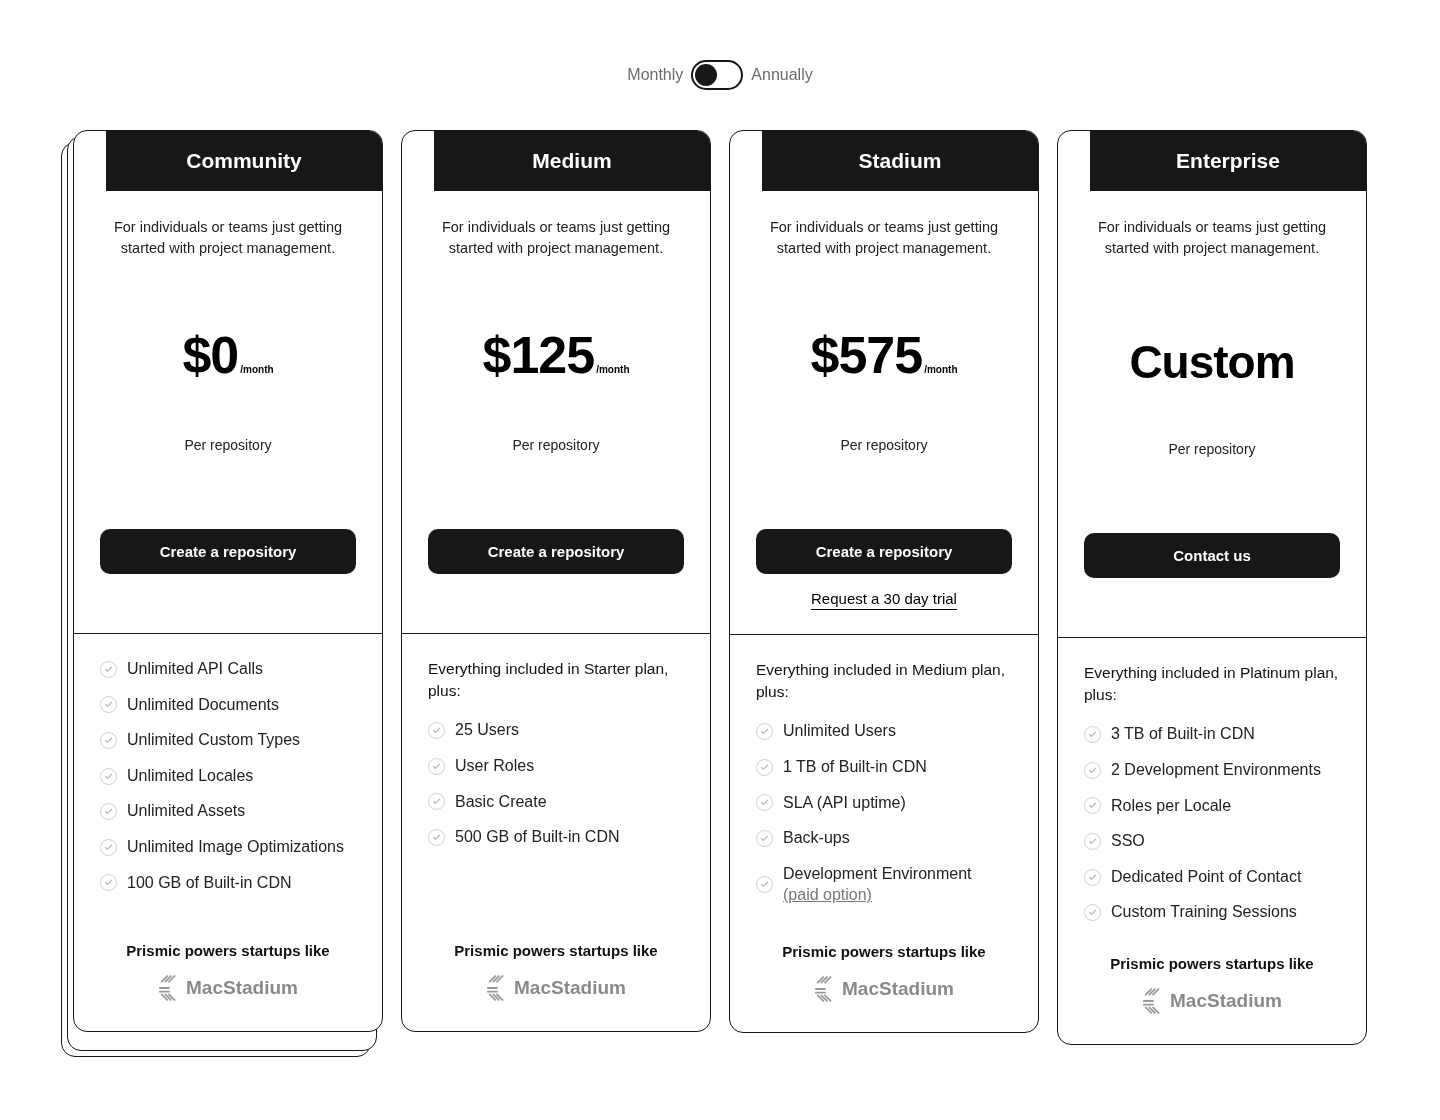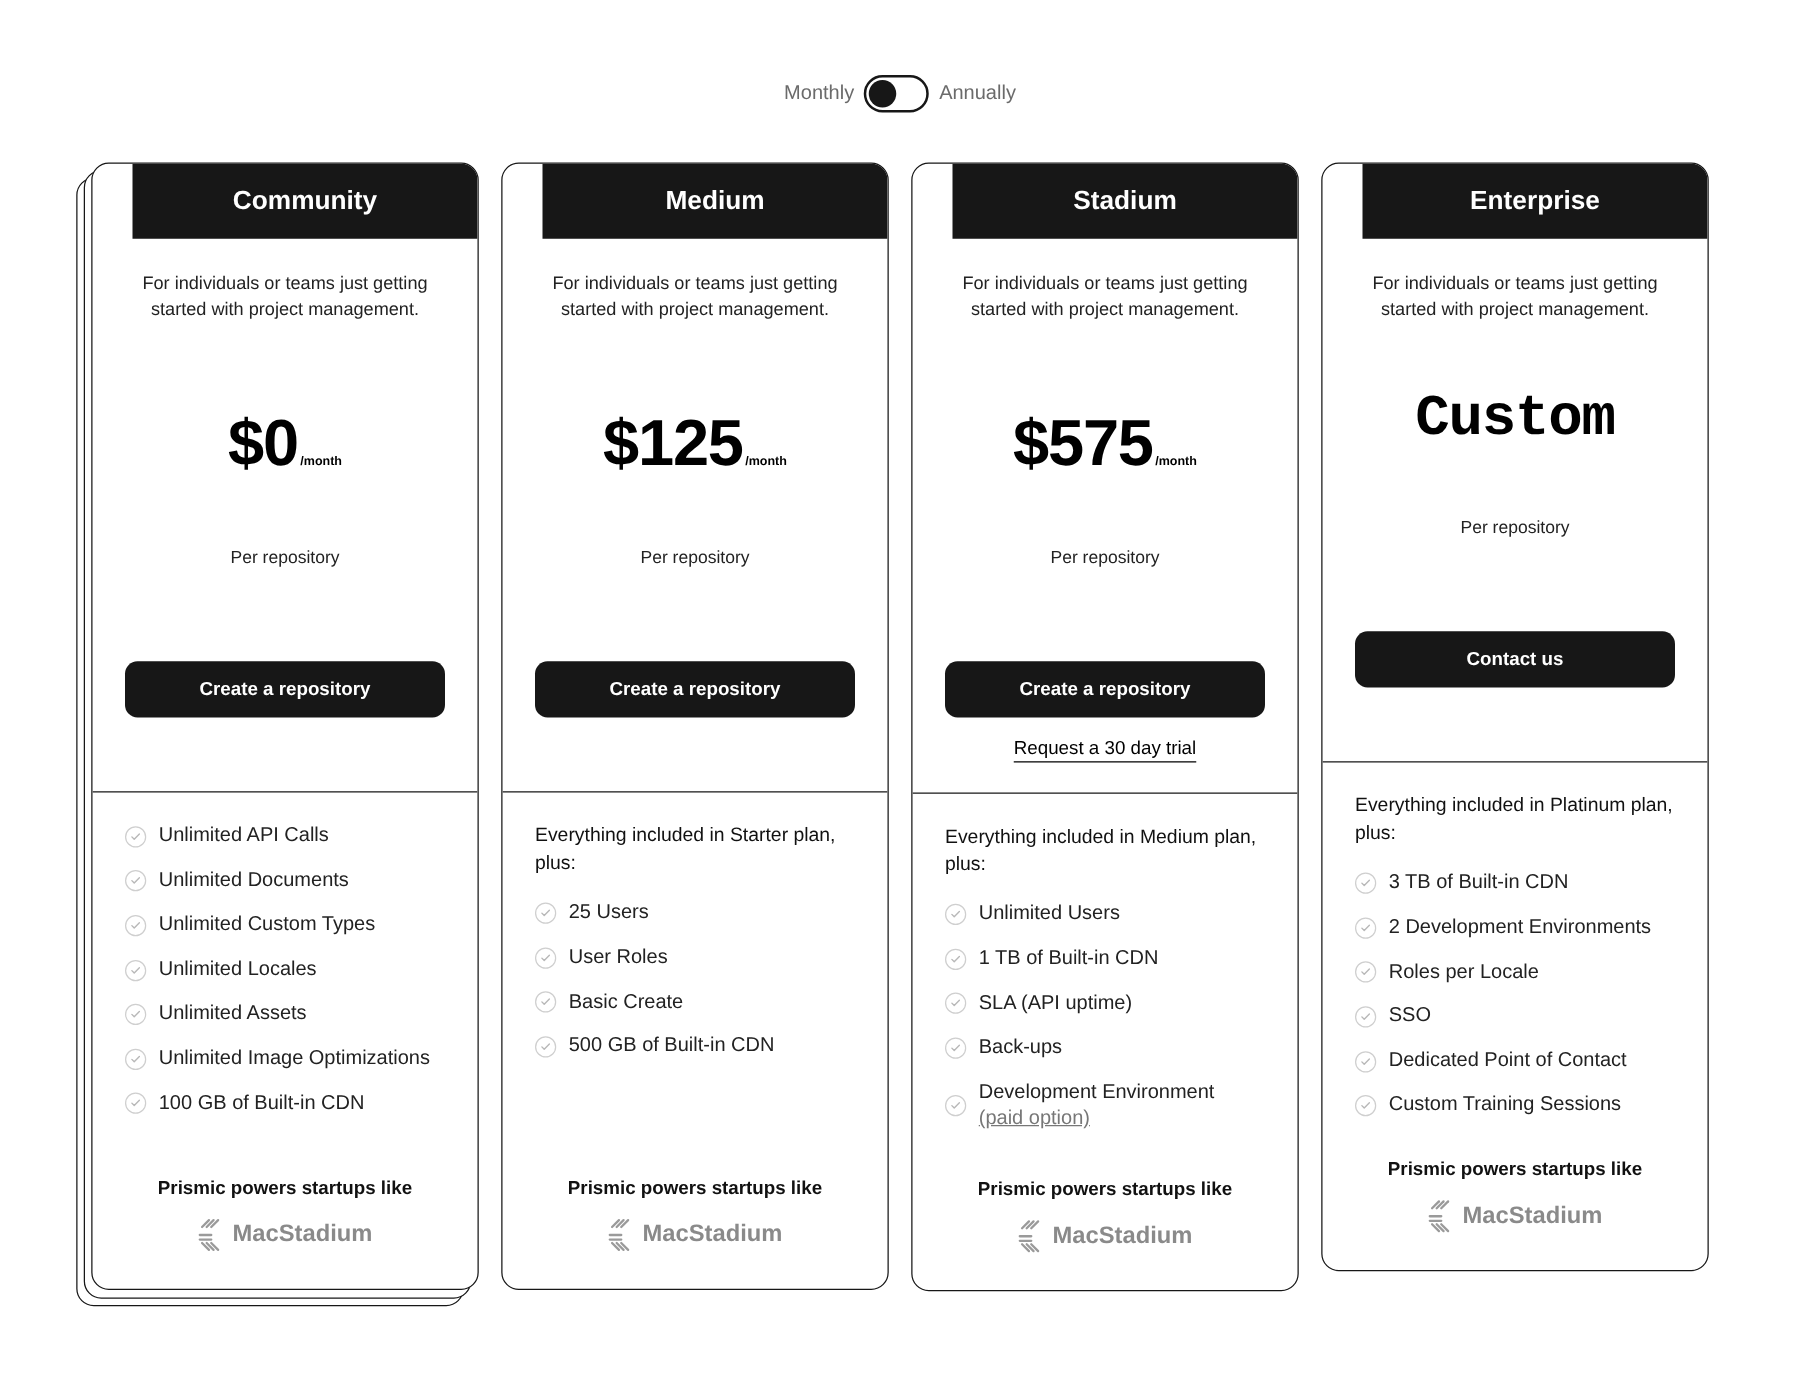--- a/index.html
+++ b/index.html
@@ -116,22 +116,21 @@
     font-size:10px;
     font-weight:700;
     color:#000;
     margin-left:2px;
   }
   .custom-price{
     font-weight:900;
     font-size:46px;
     letter-spacing:-1px;
     color:#000;
-    margin-top:2px;
-    font-family:Liberation Mono, monospace;
+    margin-top:28px;
   }
   .per-repo{
     font-size:14px;
     color:#222;
     margin-top:4px;
   }
   .actions{
     width:100%;
     margin-top:28px;
     display:flex;

